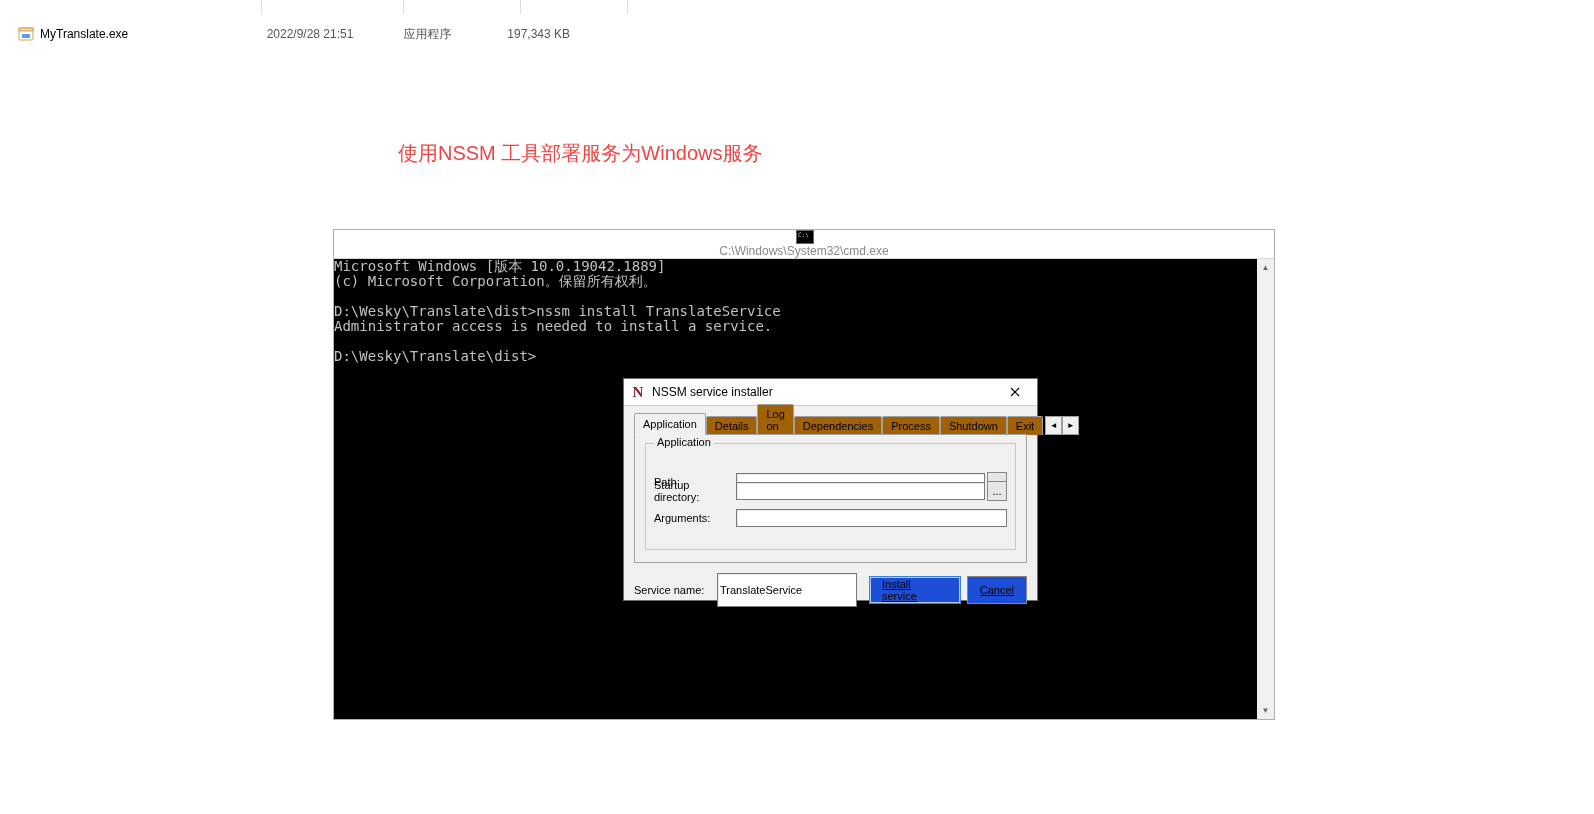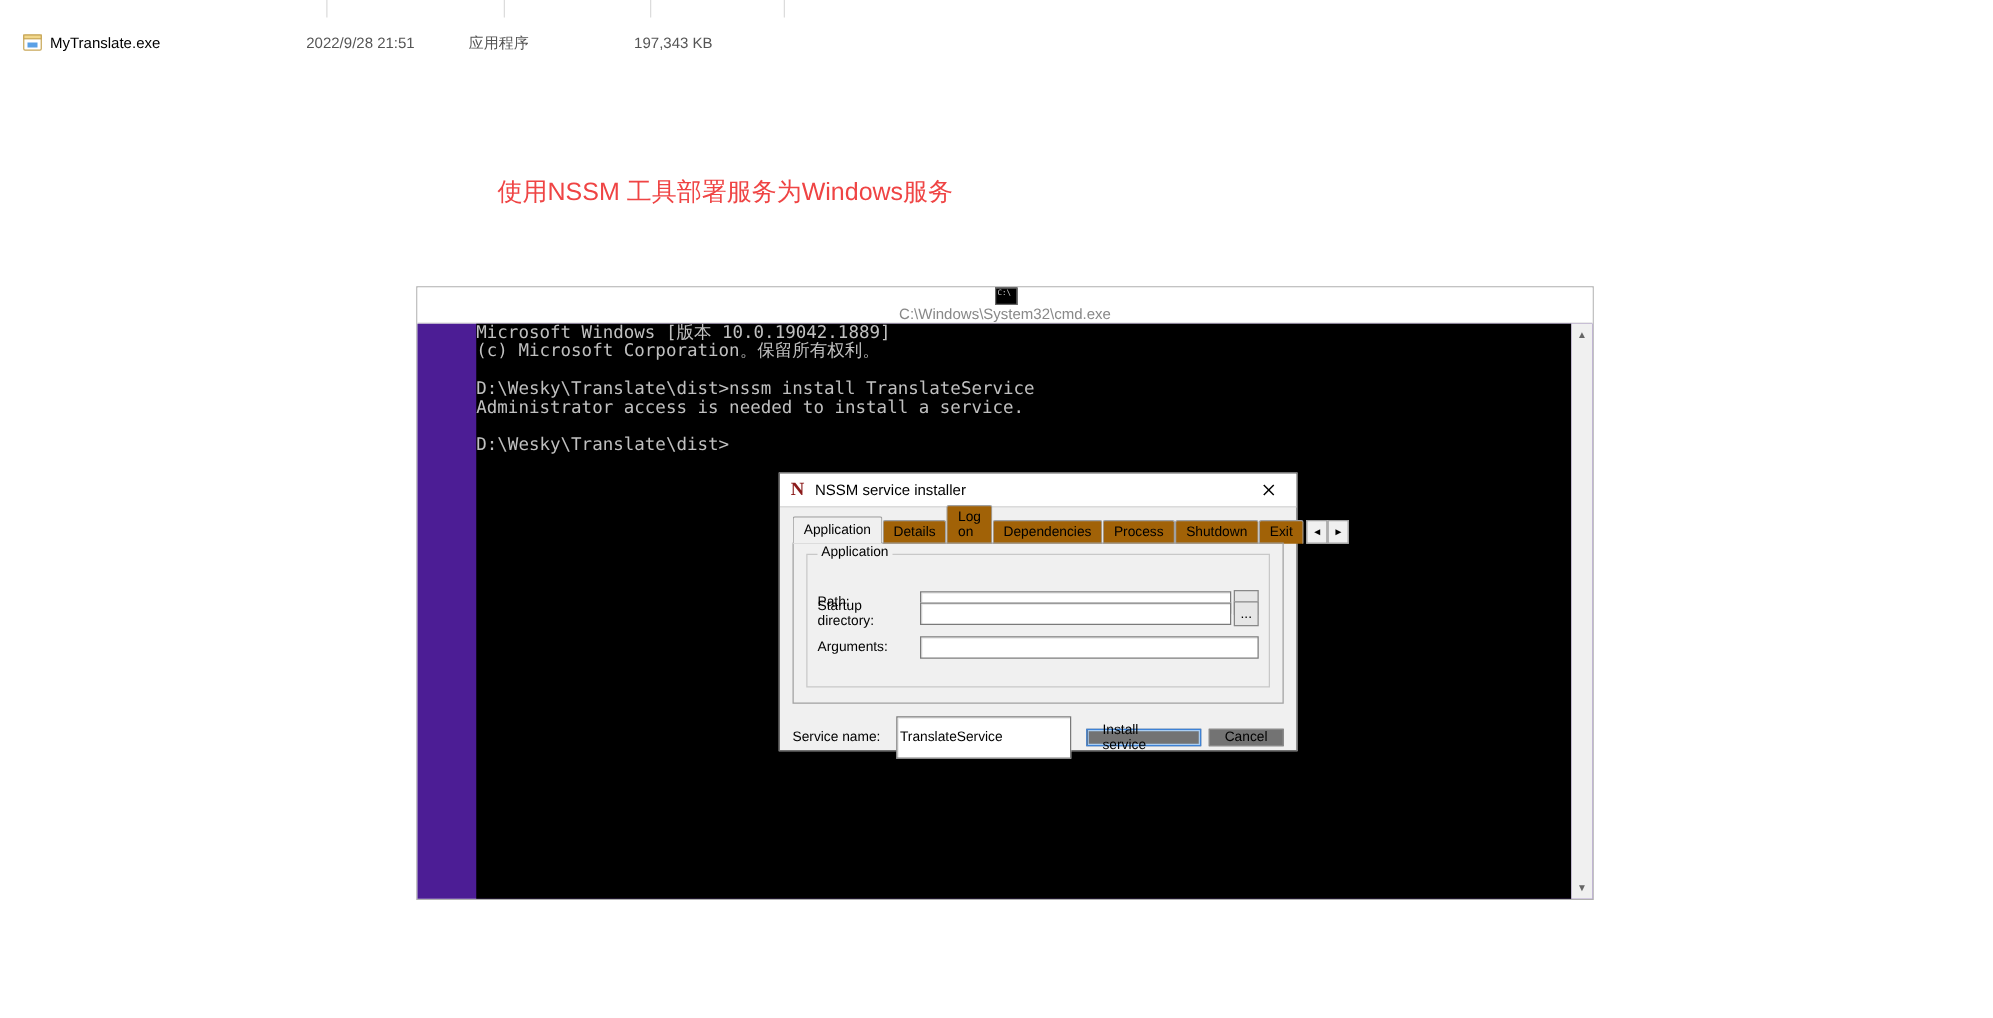--- a/index.html
+++ b/index.html
@@ -38,21 +38,21 @@
   .hcell-type { width: 100px; }
   .hcell-size { width: 90px; text-align: left; }
 
   .file-row {
     display: flex;
     align-items: center;
     color: #000;
     height: 24px;
     margin-top: 8px;
   }
-  .file-cell { font-size: 12px; color:#555;}
+  .file-cell { font-size: 12px; color:#555;text-align:center;}
   .file-cell-name { width: 245px; display:flex; align-items:center; padding-left:18px; box-sizing:border-box; color:#000;}
   .file-cell-date { width: 130px; }
   .file-cell-type { width: 105px; }
   .file-cell-size { width: 90px; text-align: right; }
 
   .file-icon {
     width:16px;height:16px;margin-right:6px;flex:0 0 auto;
   }
 
   
@@ -103,22 +103,21 @@
   .cmd-btn {
     width: 44px;
     height: 28px;
     display:flex;align-items:center;justify-content:center;
     color:#555;
   }
   .cmd-btn svg{width:10px;height:10px;stroke:#555;stroke-width:1;fill:none;}
   .cmd-body {
     flex: 1;
     display: flex;
-    background: #4c1d95;
-    padding-left: 47px;
+    background: #3b82f6;
   }
   .cmd-text {
     flex: 1;
     background: #000000;
     color: #c0c0c0;
     font-family: "NSimSun","SimSun", Consolas, monospace;
     font-size: 14px;
     line-height: 15px;
     padding: 0px;
     white-space: pre;
@@ -220,22 +219,22 @@
   .bottom-row{
     display:flex;align-items:center;margin-top:10px;gap:6px;
   }
   .bottom-row label{width:78px;font-size:11px;}
   .svc-name-input{
     width:140px;height:19px;border:1px solid #7a7a7a;background:#fff;font-size:11px;padding:16px 2px;box-sizing:border-box;
     box-shadow: inset 1px 1px 0 #e8e8e8;
   }
   .spacer{flex:1;}
   .btn{
-    height:14px;border:1px solid #888;background:#737373;font-size:11px;padding:0 12px;
-    box-sizing:border-box;display:flex;align-items:center;justify-content:center;
+    height:28px;border:1px solid #888;background:#1d4ed8;font-size:11px;padding:0 12px;
+    box-sizing:border-box;display:flex;align-items:center;justify-content:center;text-decoration:underline;
   }
   .btn.primary{border:1px solid #3e82d6;box-shadow:0 0 0 1px #a9cdf2 inset;}
 </style>
 </head>
 <body>
 
 <div class="explorer">
   <div class="header-row">
     <div class="hcell hcell-name"></div>
       <div class="header-sep"></div>

